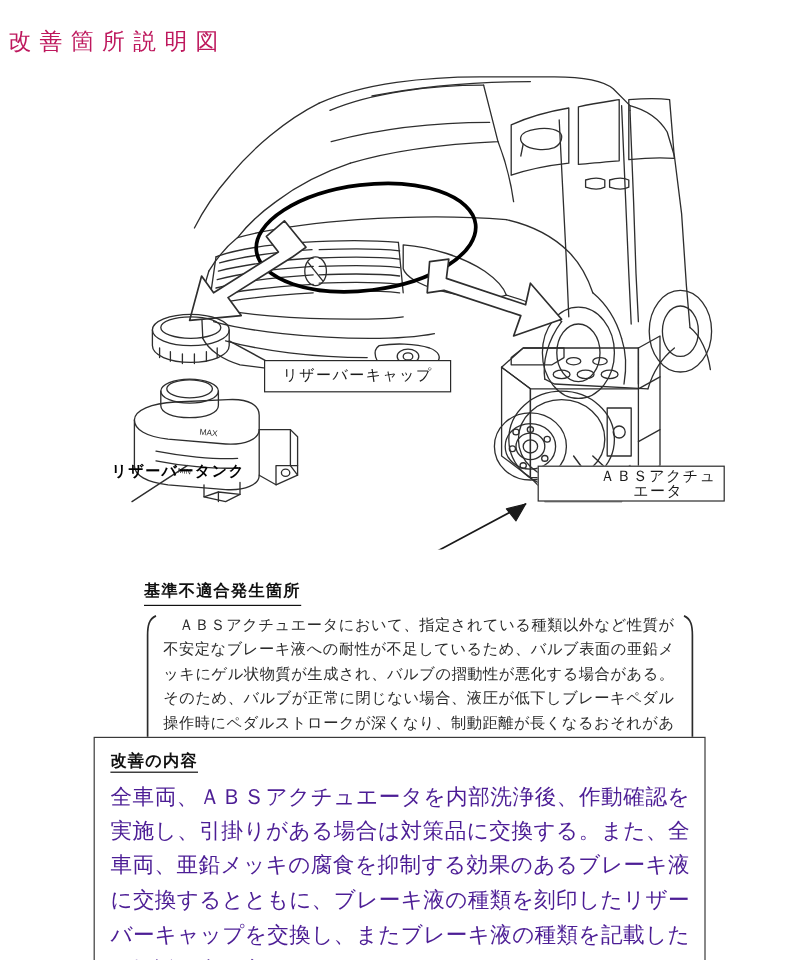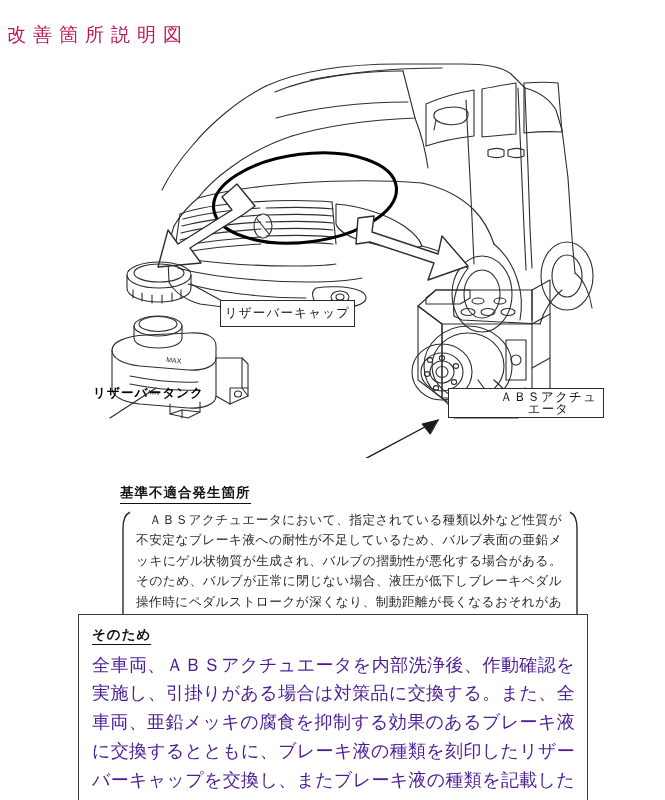--- a/index.html
+++ b/index.html
@@ -55,21 +55,21 @@
     text-align: center;
     box-sizing: border-box;
     line-height: 1;
     display: flex;
     align-items: center;
     justify-content: center;
   }
   #callout-reservoir-cap {
     left: 220px;
     top: 300px;
-    width: 135px;
+    width: 156px;
     height: 27px;
   }
   #callout-abs-actuator {
     left: 448px;
     top: 388px;
     width: 156px;
     height: 30px;
     padding-left: 45px;
   }
   .plain-label {
@@ -395,18 +395,18 @@
 
       <span class="brace right">
         <svg viewBox="0 0 11 100" preserveAspectRatio="none">
           <path d="M1 1 C7 3 8 8 8 14 L8 86 C8 92 7 97 1 99" fill="none" stroke="#2b2b2b" stroke-width="1.4" vector-effect="non-scaling-stroke"></path>
         </svg>
       </span>
     </div>
   </div>
 
   <div id="improvement-box">
-    <div class="section-heading">そのため</div>
+    <div class="section-heading">改善の内容</div>
     <div id="improvement-text">全車両、ＡＢＳアクチュエータを内部洗浄後、作動確認を実施し、引掛りがある場合は対策品に交換する。また、全車両、亜鉛メッキの腐食を抑制する効果のあるブレーキ液に交換するとともに、ブレーキ液の種類を刻印したリザーバーキャップを交換し、またブレーキ液の種類を記載した取扱説明書を変更する。</div>
   </div>
 
 
 </div>
 
 </body></html>

